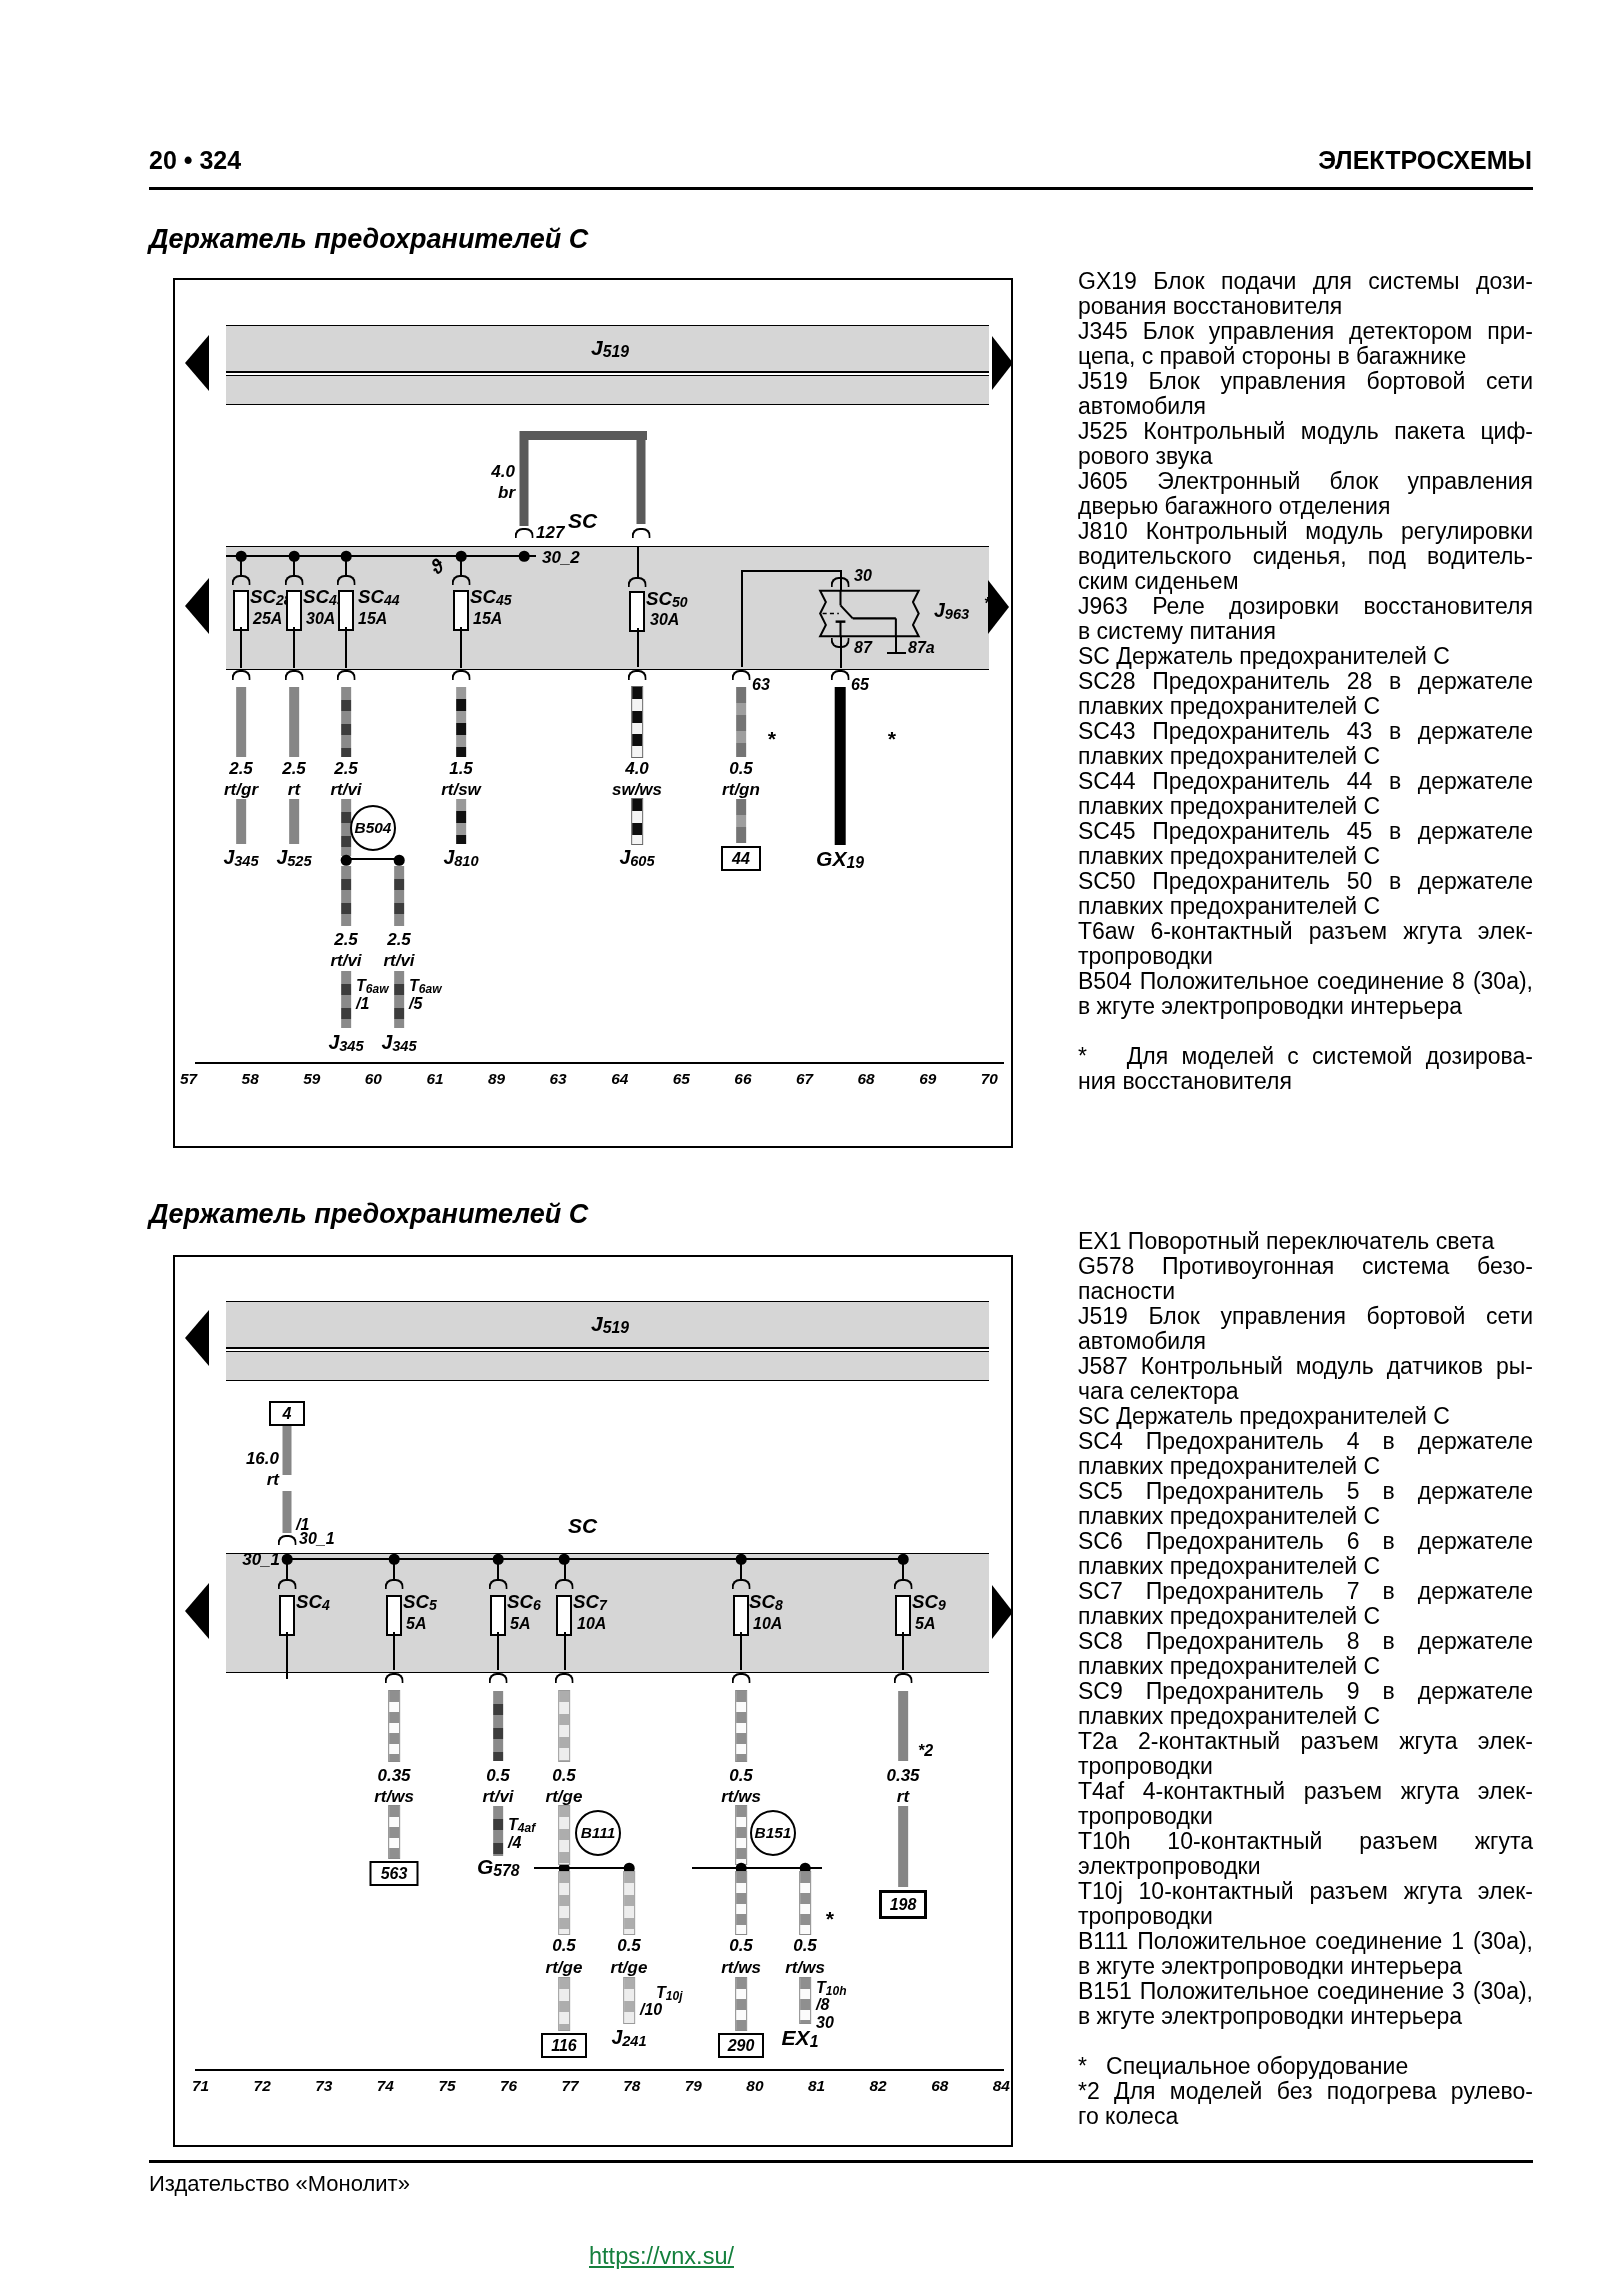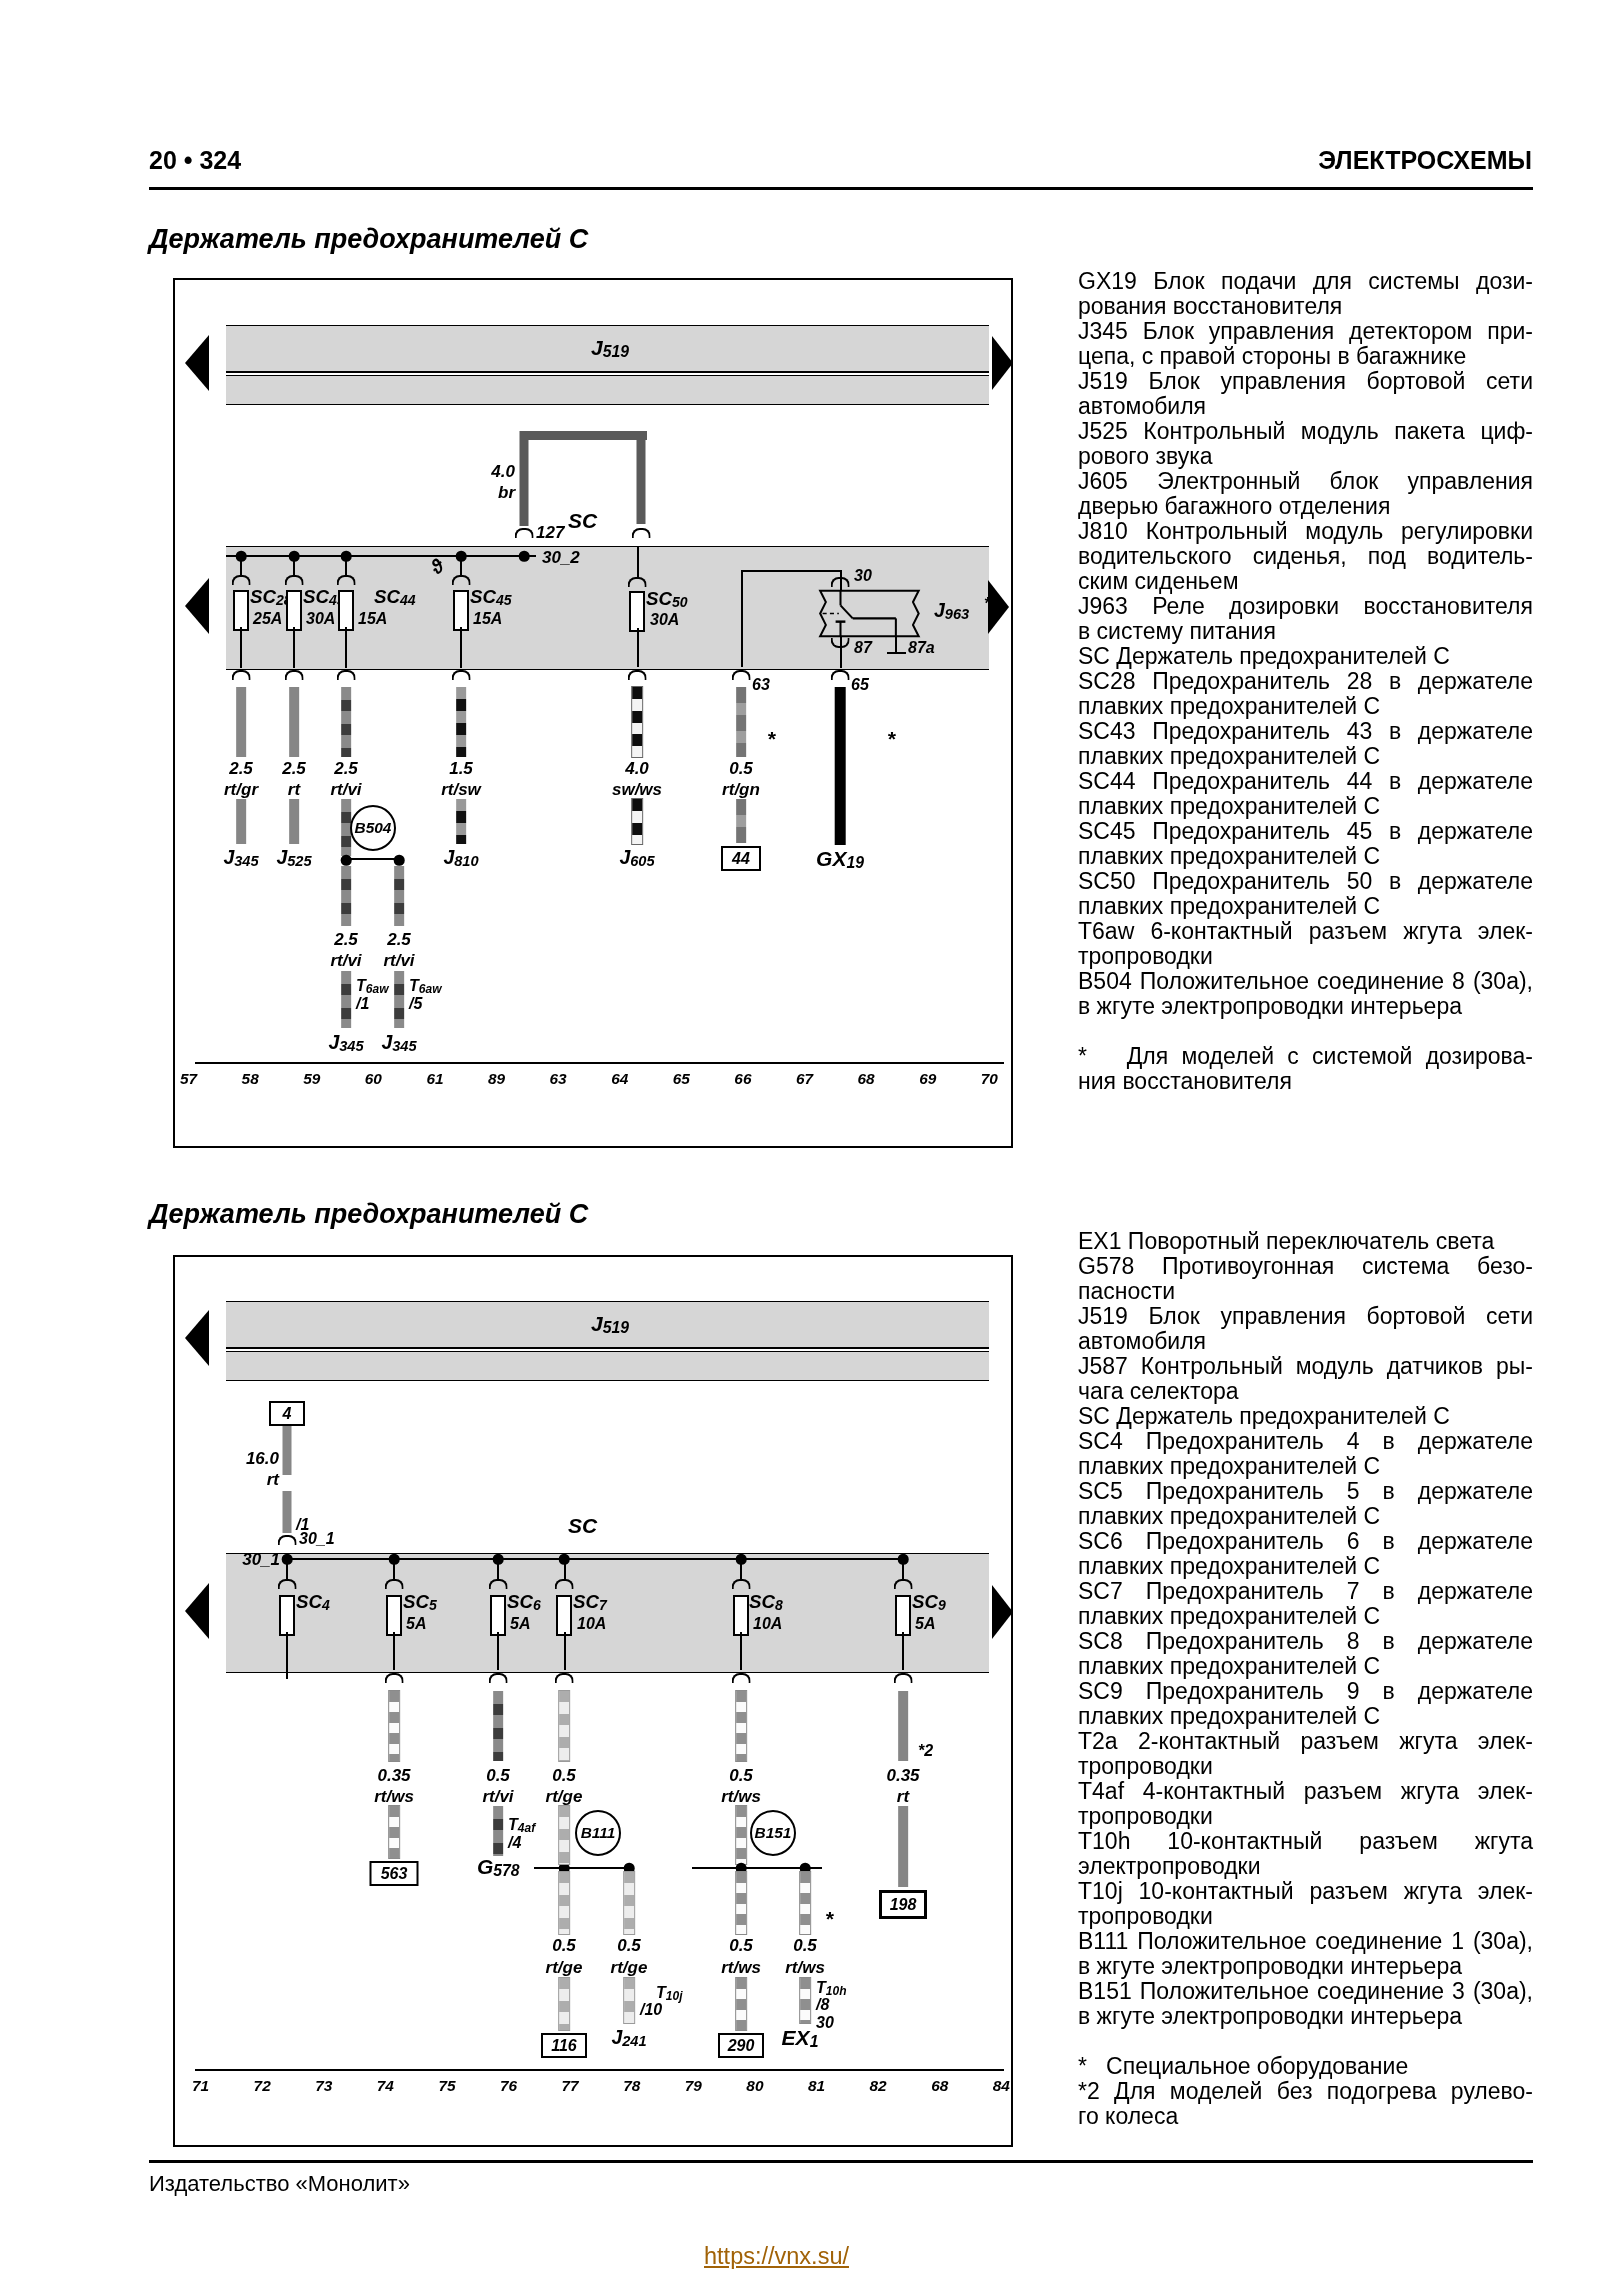--- a/index.html
+++ b/index.html
@@ -98,21 +98,21 @@
   <div class="ln" style="left:293px;top:558px;width:2.4px;height:18px"></div>
   <div class="arc" style="left:294px;top:575px"></div>
   <div class="fuse" style="left:294px;top:590px"></div>
   <div class="il f23 comp" style="left:303px;top:588px"><span>SC</span><span class="cs">43</span></div>
   <div class="il f20" style="left:306px;top:611px">30A</div>
   <div class="ln" style="left:293px;top:627px;width:2.4px;height:41px"></div>
 
   <div class="ln" style="left:345px;top:558px;width:2.4px;height:18px"></div>
   <div class="arc" style="left:346px;top:575px"></div>
   <div class="fuse" style="left:346px;top:590px"></div>
-  <div class="il f23 comp" style="left:374px;top:588px"><span>SC</span><span class="cs">44</span></div>
+  <div class="il f23 comp" style="left:358px;top:588px"><span>SC</span><span class="cs">44</span></div>
   <div class="il f20" style="left:358px;top:611px">15A</div>
   <div class="ln" style="left:345px;top:627px;width:2.4px;height:41px"></div>
 
   <div class="ln" style="left:460px;top:558px;width:2.4px;height:18px"></div>
   <div class="arc" style="left:461px;top:575px"></div>
   <div class="il" style="left:432px;top:557px;transform:rotate(-40deg);font-size:19.5px">ϑ</div>
   <div class="fuse" style="left:461px;top:590px"></div>
   <div class="il f23 comp" style="left:470px;top:588px"><span>SC</span><span class="cs">45</span></div>
   <div class="il f20" style="left:473px;top:611px">15A</div>
   <div class="ln" style="left:460px;top:627px;width:2.4px;height:41px"></div>
@@ -472,16 +472,16 @@
       <div class="jf">B151 Положительное соединение 3 (30a),</div>
       <div>в жгуте электропроводки интерьера</div>
       <div></div>
       <div>*&nbsp;&nbsp;&nbsp;Специальное оборудование</div>
       <div class="jf">*2 Для моделей без подогрева рулево-</div>
       <div>го колеса</div>
     </div>
 
   <div class="ln" style="left:149px;top:2160px;width:1384px;height:3.2px"></div>
   <div class="abs" style="left:149px;top:2171px;font-size:22px">Издательство «Монолит»</div>
-  <div class="abs" style="left:589px;top:2243px;width:260px;text-align:right;font-size:23.5px;color:#a16207;text-decoration:underline">https://vnx.su/</div>
+  <div class="abs" style="left:589px;top:2243px;width:260px;text-align:left;font-size:23.5px;color:#15803d;text-decoration:underline">https://vnx.su/</div>
 
 </div>
 
 
 </body></html>

